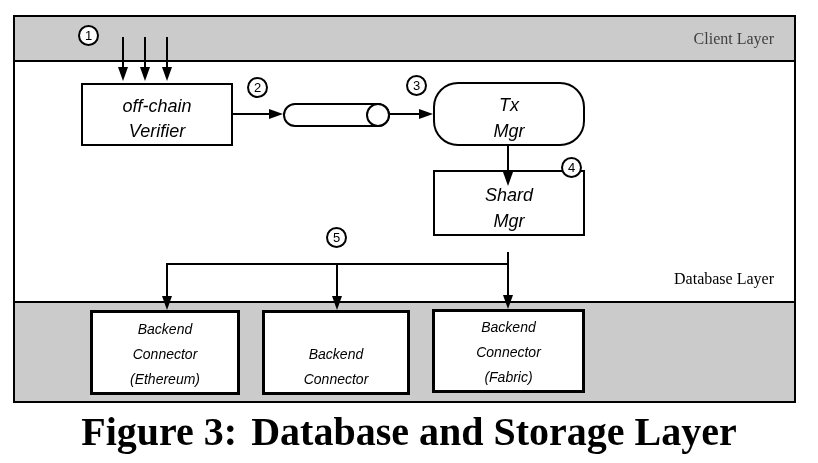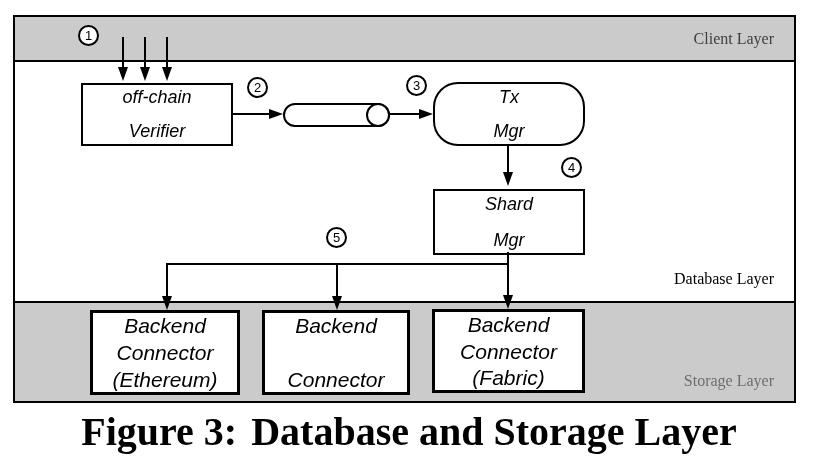--- a/index.html
+++ b/index.html
@@ -26,28 +26,28 @@
   .layer-label{
     position:absolute;right:44px;font-size:16px;line-height:19px;z-index:2;
     white-space:nowrap;
     font-family:Liberation Serif, serif;
   }
   .label-client{top:29px;color:var(--client-label);}
   .label-database{top:269px;color:var(--ink);}
   .label-storage{top:371px;color:var(--storage-label);}
   .node{
     position:absolute;background:#ffffff;border:2px solid var(--ink);box-sizing:border-box;
-    display:flex;flex-direction:column;align-items:center;justify-content:space-between;
+    display:flex;flex-direction:column;align-items:center;justify-content:flex-end;
     text-align:center;z-index:3;font-style:italic;
   }
   .node span{display:block;}
   .n-verifier{left:81px;top:83px;width:152px;height:63px;font-size:18px;line-height:25px;}
   .n-tx{left:433px;top:82px;width:152px;height:64px;font-size:18px;line-height:26px;border-radius:25px;}
-  .n-shard{left:433px;top:189px;width:152px;height:66px;font-size:18px;line-height:26px;}
-  .n-backend{width:150px;height:85px;border-width:3px;font-size:21px;line-height:25px;}
+  .n-shard{left:433px;top:170px;width:152px;height:66px;font-size:18px;line-height:26px;}
+  .n-backend{width:150px;height:85px;border-width:3px;font-size:14px;line-height:25px;}
   .n-eth{left:90px;top:310px;}
   .n-saw{left:262px;top:310px;width:148px;}
   .n-fab{left:432px;top:309px;width:153px;height:84px;}
   .queue-capsule{
     position:absolute;left:283px;top:103px;width:107px;height:24px;box-sizing:border-box;
     border:2px solid var(--ink);border-radius:12px;background:#ffffff;z-index:3;
   }
   .queue-endcap{
     position:absolute;left:366px;top:103px;width:24px;height:24px;box-sizing:border-box;
     border:2px solid var(--ink);border-radius:50%;background:#ffffff;z-index:4;
@@ -77,21 +77,20 @@
 <body>
 
 <div class="canvas">
 
   <div class="frame"></div>
   <div class="band band-client"></div>
   <div class="band band-storage"></div>
 
   <span class="layer-label label-client">Client Layer</span>
   <span class="layer-label label-database">Database Layer</span>
-  <span class="layer-label label-storage">Storage Layer</span>
 
   <svg class="arrow-layer" viewBox="0 0 818 463" xmlns="http://www.w3.org/2000/svg">
 
     <g>
       <line x1="123" y1="37" x2="123" y2="67"></line>
         <polygon points="118,67 128,67 123,81"></polygon>
       <line x1="145" y1="37" x2="145" y2="67"></line>
         <polygon points="140,67 150,67 145,81"></polygon>
       <line x1="167" y1="37" x2="167" y2="67"></line>
         <polygon points="162,67 172,67 167,81"></polygon>

